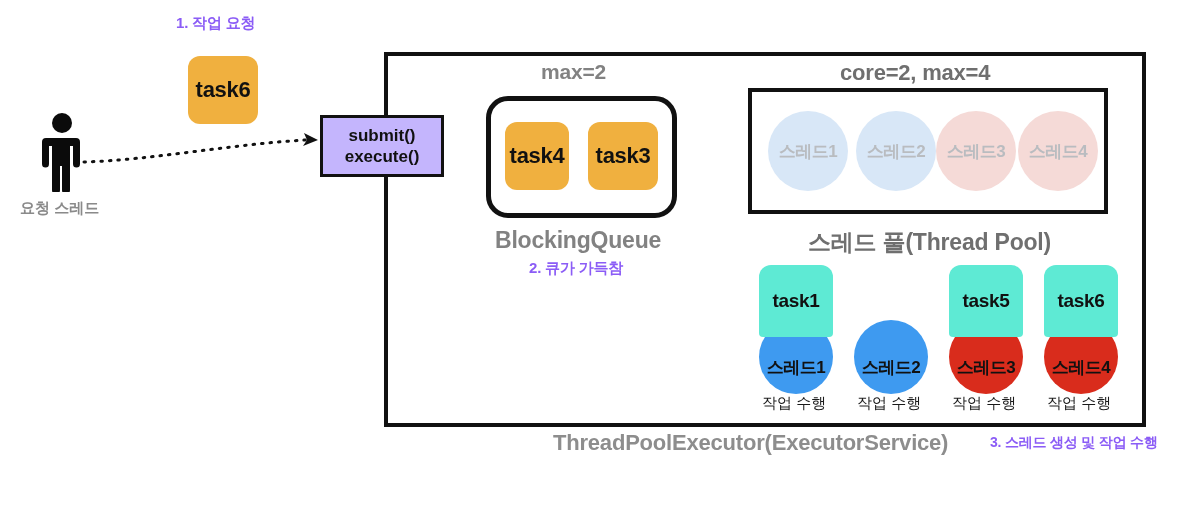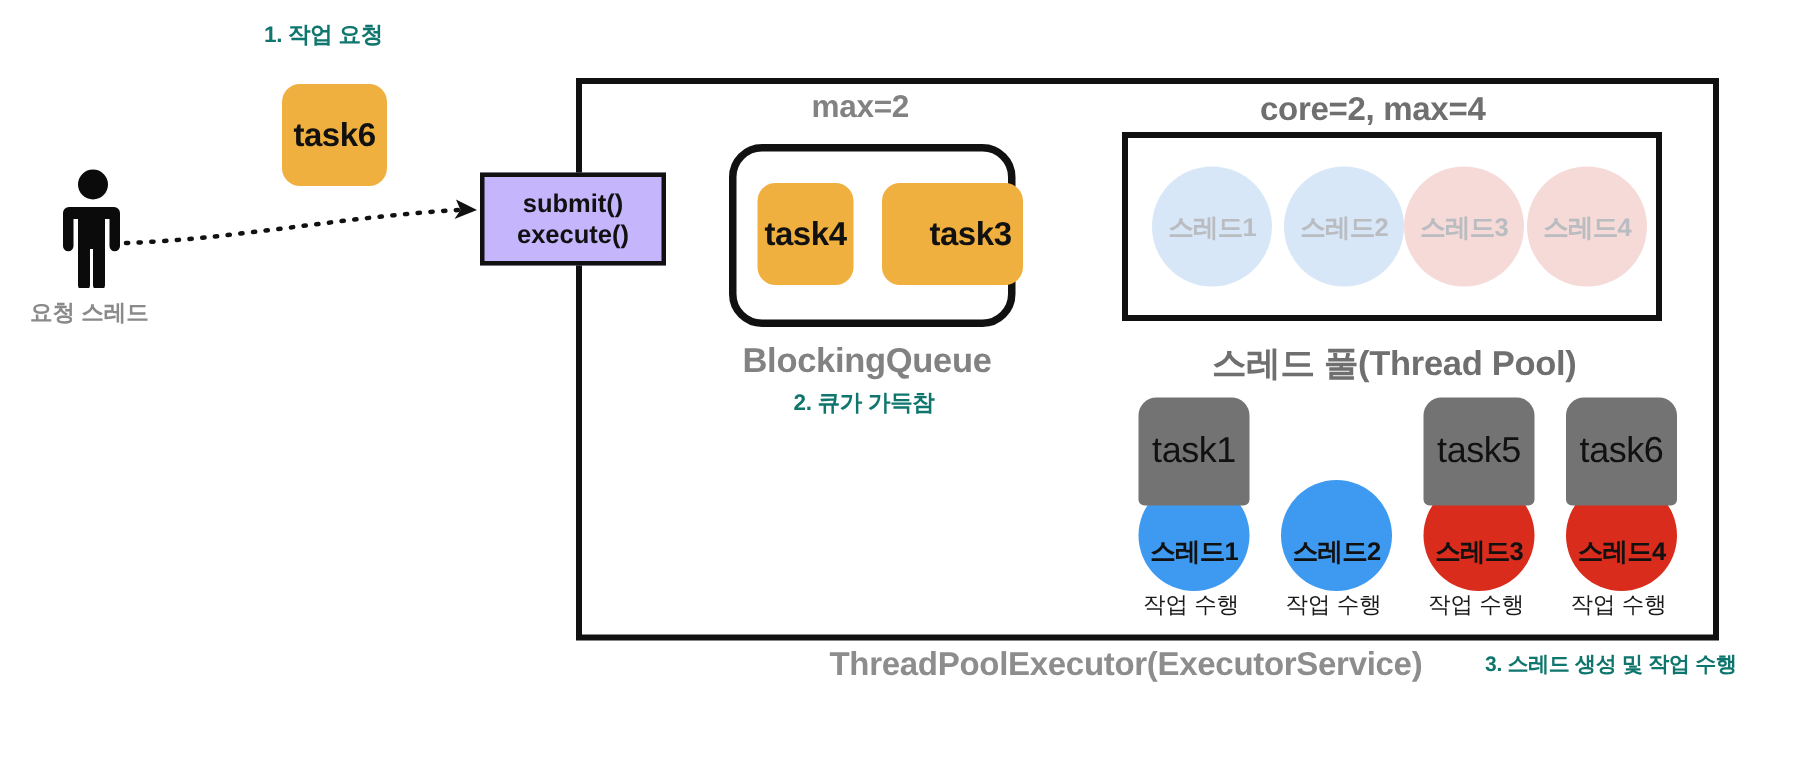--- a/index.html
+++ b/index.html
@@ -12,21 +12,21 @@
     width:1204px;
     height:508px;
     background:#ffffff;
     overflow:hidden;
   }
   .abs{position:absolute;}
   .ctr{display:flex;align-items:center;justify-content:center;text-align:center;}
 
   
   .step-label{
-    font-size:15px;font-weight:bold;color:#0f766e;letter-spacing:-0.2px;white-space:nowrap;
+    font-size:15px;font-weight:bold;color:#8b5cf6;letter-spacing:-0.2px;white-space:nowrap;
   }
   .gray-label{
     font-size:21px;font-weight:bold;color:#828282;white-space:nowrap;letter-spacing:-0.2px;
   }
   .gray-small{
     font-size:14px;font-weight:bold;color:#8a8a8a;white-space:nowrap;
   }
   .dark-label{
     font-size:14px;font-weight:normal;color:#1a1a1a;white-space:nowrap;text-align:right;
   }
@@ -37,25 +37,25 @@
   
   .task{
     background:#F0B03F;
     border-radius:12px;
     color:#111;
     font-size:22px;
     font-weight:bold;
     letter-spacing:-0.3px;
   }
   .task-top{
-    background:#737373;
+    background:#5eead4;
     border-radius:12px 12px 4px 4px;
     color:#111;
-    font-size:24px;
-    font-weight:normal;
+    font-size:19px;
+    font-weight:bold;
     letter-spacing:-0.3px;
     z-index:3;
   }
 
   
   .thread-circle{
     border-radius:50%;
     font-size:17px;
     font-weight:bold;
     letter-spacing:-0.5px;
@@ -132,21 +132,21 @@
     <span>execute()</span>
   </div>
 
   <div class="abs gray-label" style="left:541px;top:60px;">max=2</div>
 
   <div class="abs queue-box" style="left:486px;top:96px;width:191px;height:122px;"></div>
 
   <div class="abs task ctr" style="left:505px;top:122px;width:64px;height:68px;">
     <span>task4</span>
   </div>
-  <div class="abs task ctr" style="left:588px;top:122px;width:70px;height:68px;padding-left:24px;">
+  <div class="abs task ctr" style="left:588px;top:122px;width:70px;height:68px;">
     <span>task3</span>
   </div>
 
   <div class="abs gray-label" style="left:495px;top:227px;font-size:23px;">BlockingQueue</div>
   <div class="abs step-label" style="left:529px;top:259px;">2. 큐가 가득참</div>
 
   <div class="abs gray-label" style="left:840px;top:60px;font-size:22px;color:#6f6f6f;">core=2, max=4</div>
 
   <div class="abs pool-box" style="left:748px;top:88px;width:360px;height:126px;"></div>
 

